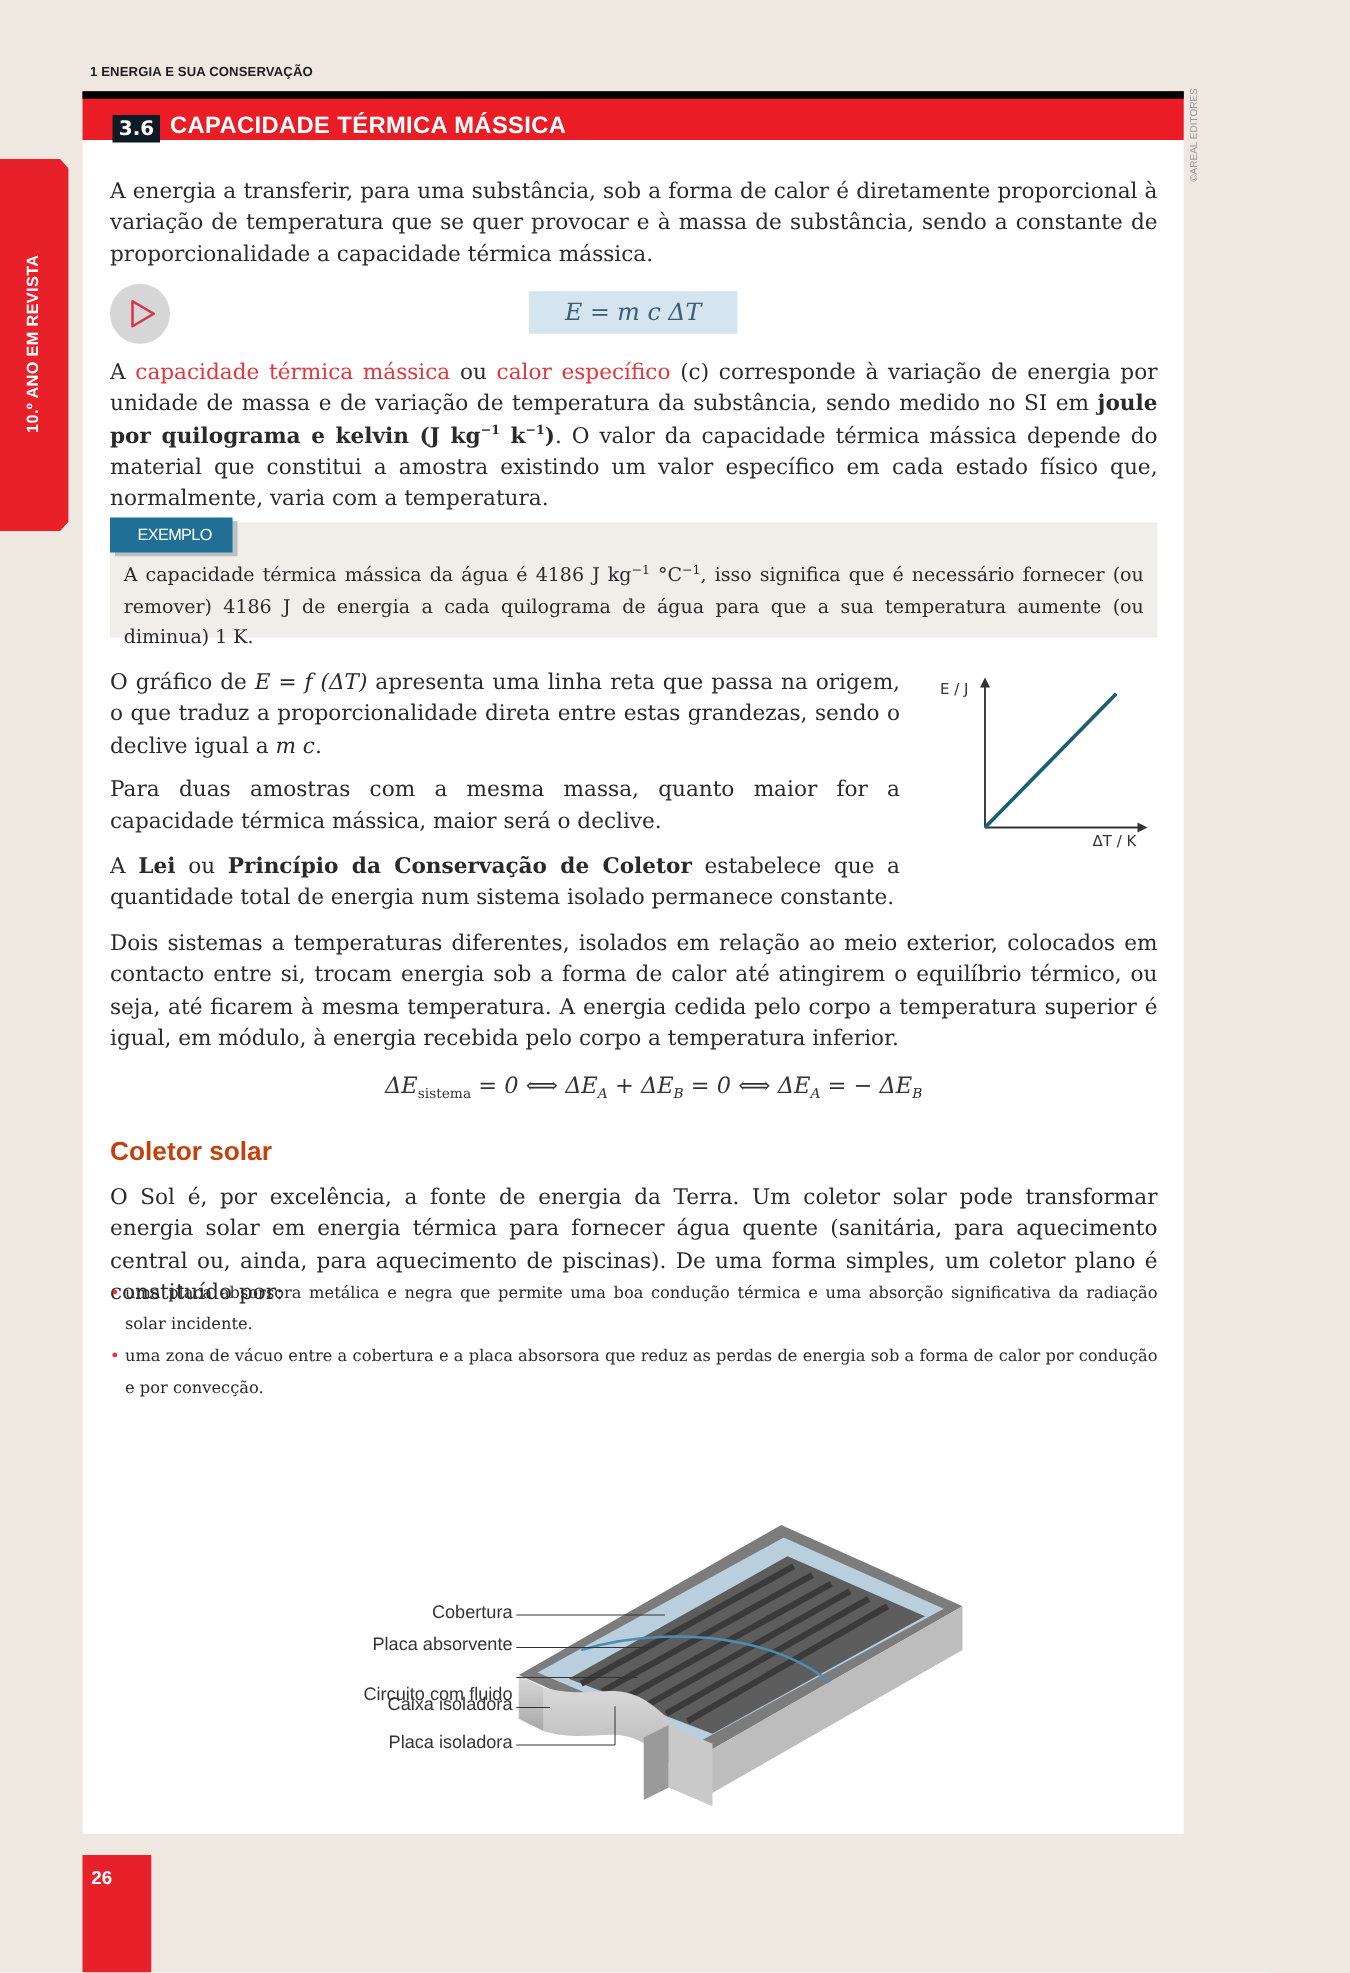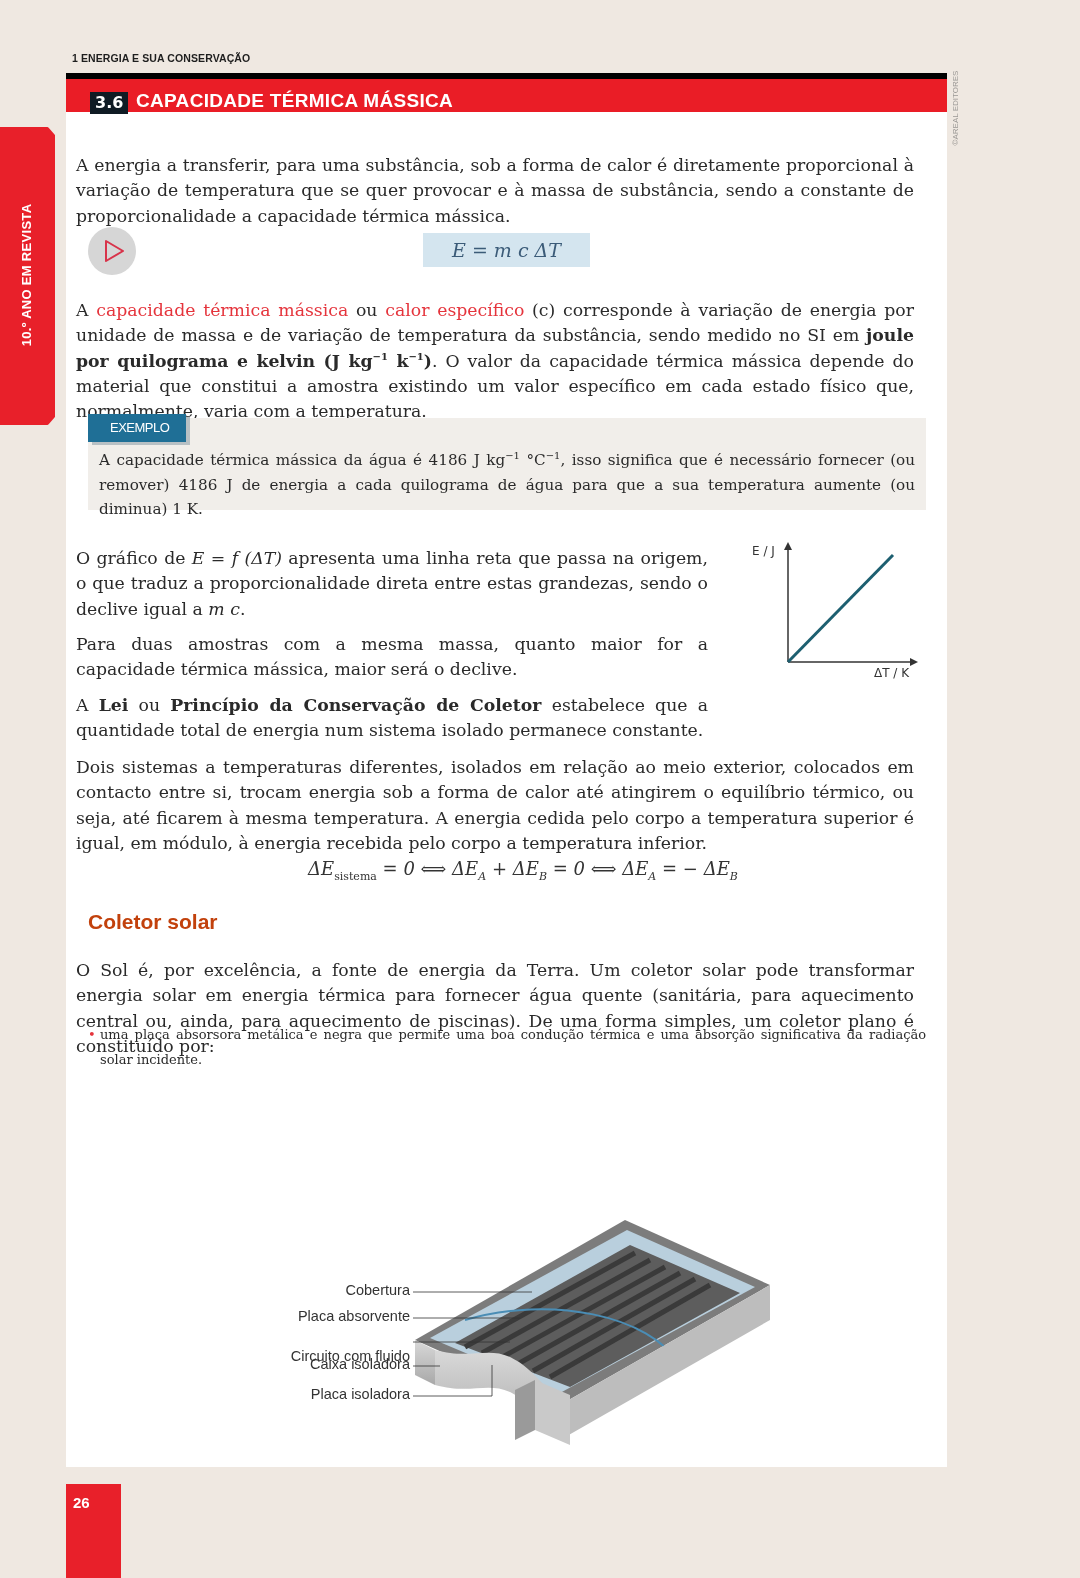--- a/index.html
+++ b/index.html
@@ -33,23 +33,22 @@
   }
   .section-title {
     position: absolute; left: 70px; top: 11px; color: #fff; font-family: "Liberation Sans", sans-serif;
     font-weight: bold; font-size: 19px; letter-spacing: 0.3px;
   }
   .credit {
     position: absolute; left: 955px; top: 108px; transform: translate(-50%,-50%) rotate(-90deg);
     font-family: "Liberation Sans", sans-serif; font-size: 8px; color: #9b9895; white-space: nowrap;
   }
   .p {
-    position: absolute; left: 76px; width: 838px; font-size: 17.3px; line-height: 25.3px; text-align: justify;
+    position: absolute; left: 88px; width: 838px; font-size: 17.3px; line-height: 25.3px; text-align: justify;
     hyphens: manual;
-    margin-top: 12px;
   }
   .p.narrow { width: 632px; }
   .red { color: #e5343c; }
   b { font-weight: bold; }
   i { font-style: italic; }
   sup { font-size: 10px; line-height: 0; }
   .play-btn {
     position: absolute; left: 88px; top: 227px; width: 48px; height: 48px; border-radius: 50%; background: #d6d6d6;
   }
   .formula-box {
@@ -160,20 +159,21 @@
 <div class="eq-line">
   <i>ΔE</i><sub>sistema</sub><i> = 0 ⟺ ΔE</i><sub><i>A</i></sub><i> + ΔE</i><sub><i>B</i></sub><i> = 0 ⟺ ΔE</i><sub><i>A</i></sub><i> = − ΔE</i><sub><i>B</i></sub>
 </div>
 
 <div class="subhead">Coletor solar</div>
 
 <div class="p" style="top:946px;">O Sol é, por excelência, a fonte de energia da Terra. Um coletor solar pode transformar energia solar em energia térmica para fornecer água quente (sanitária, para aquecimento central ou, ainda, para aquecimento de piscinas). De uma forma simples, um coletor plano é constituído por:</div>
 
 <ul class="bullets">
   <li>uma placa absorsora metálica e negra que permite uma boa condução térmica e uma absorção significativa da radiação solar incidente.</li>
+  <li>uma zona de vácuo entre a cobertura e a placa absorsora que reduz as perdas de energia sob a forma de calor por condução e por convecção.</li>
 </ul>
 
 <div class="diagram">
   <svg width="530" height="240" viewBox="0 0 530 240">
     <defs>
       <linearGradient id="sideg" x1="0" y1="0" x2="0" y2="1">
         <stop offset="0" stop-color="#d9d9d9"></stop>
           <stop offset="1" stop-color="#a8a8a8"></stop>
       </linearGradient>
     </defs>

